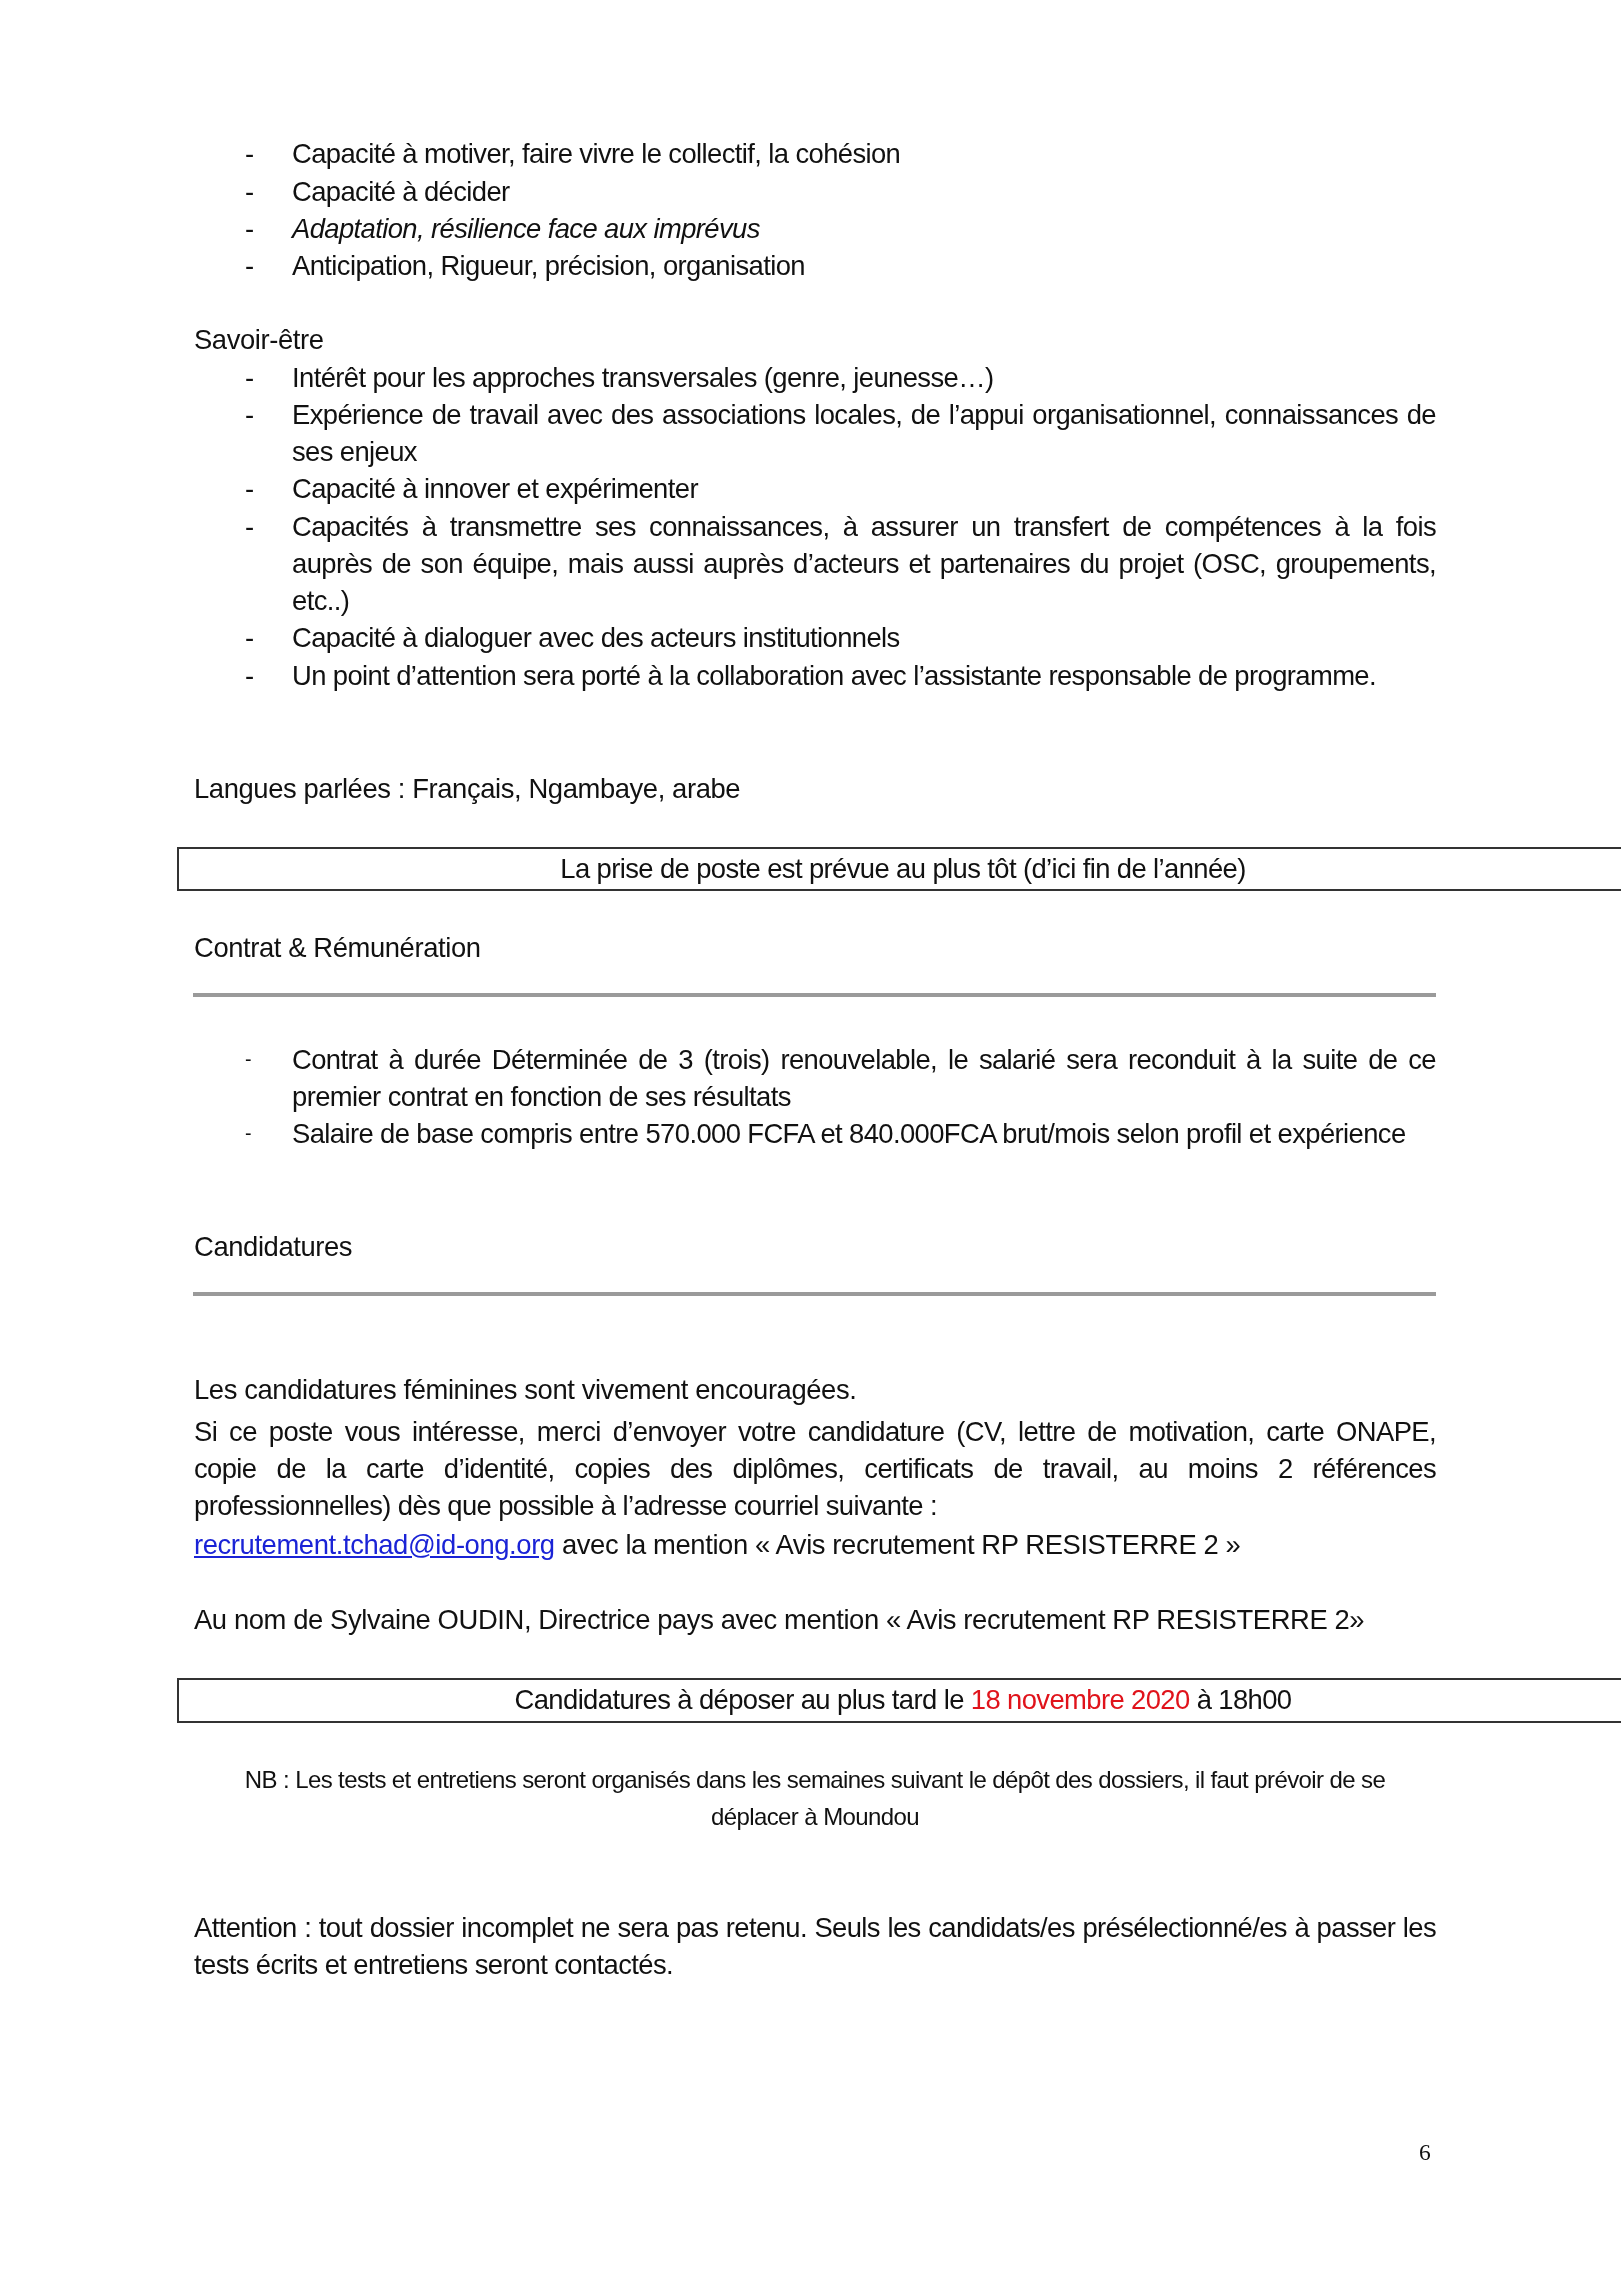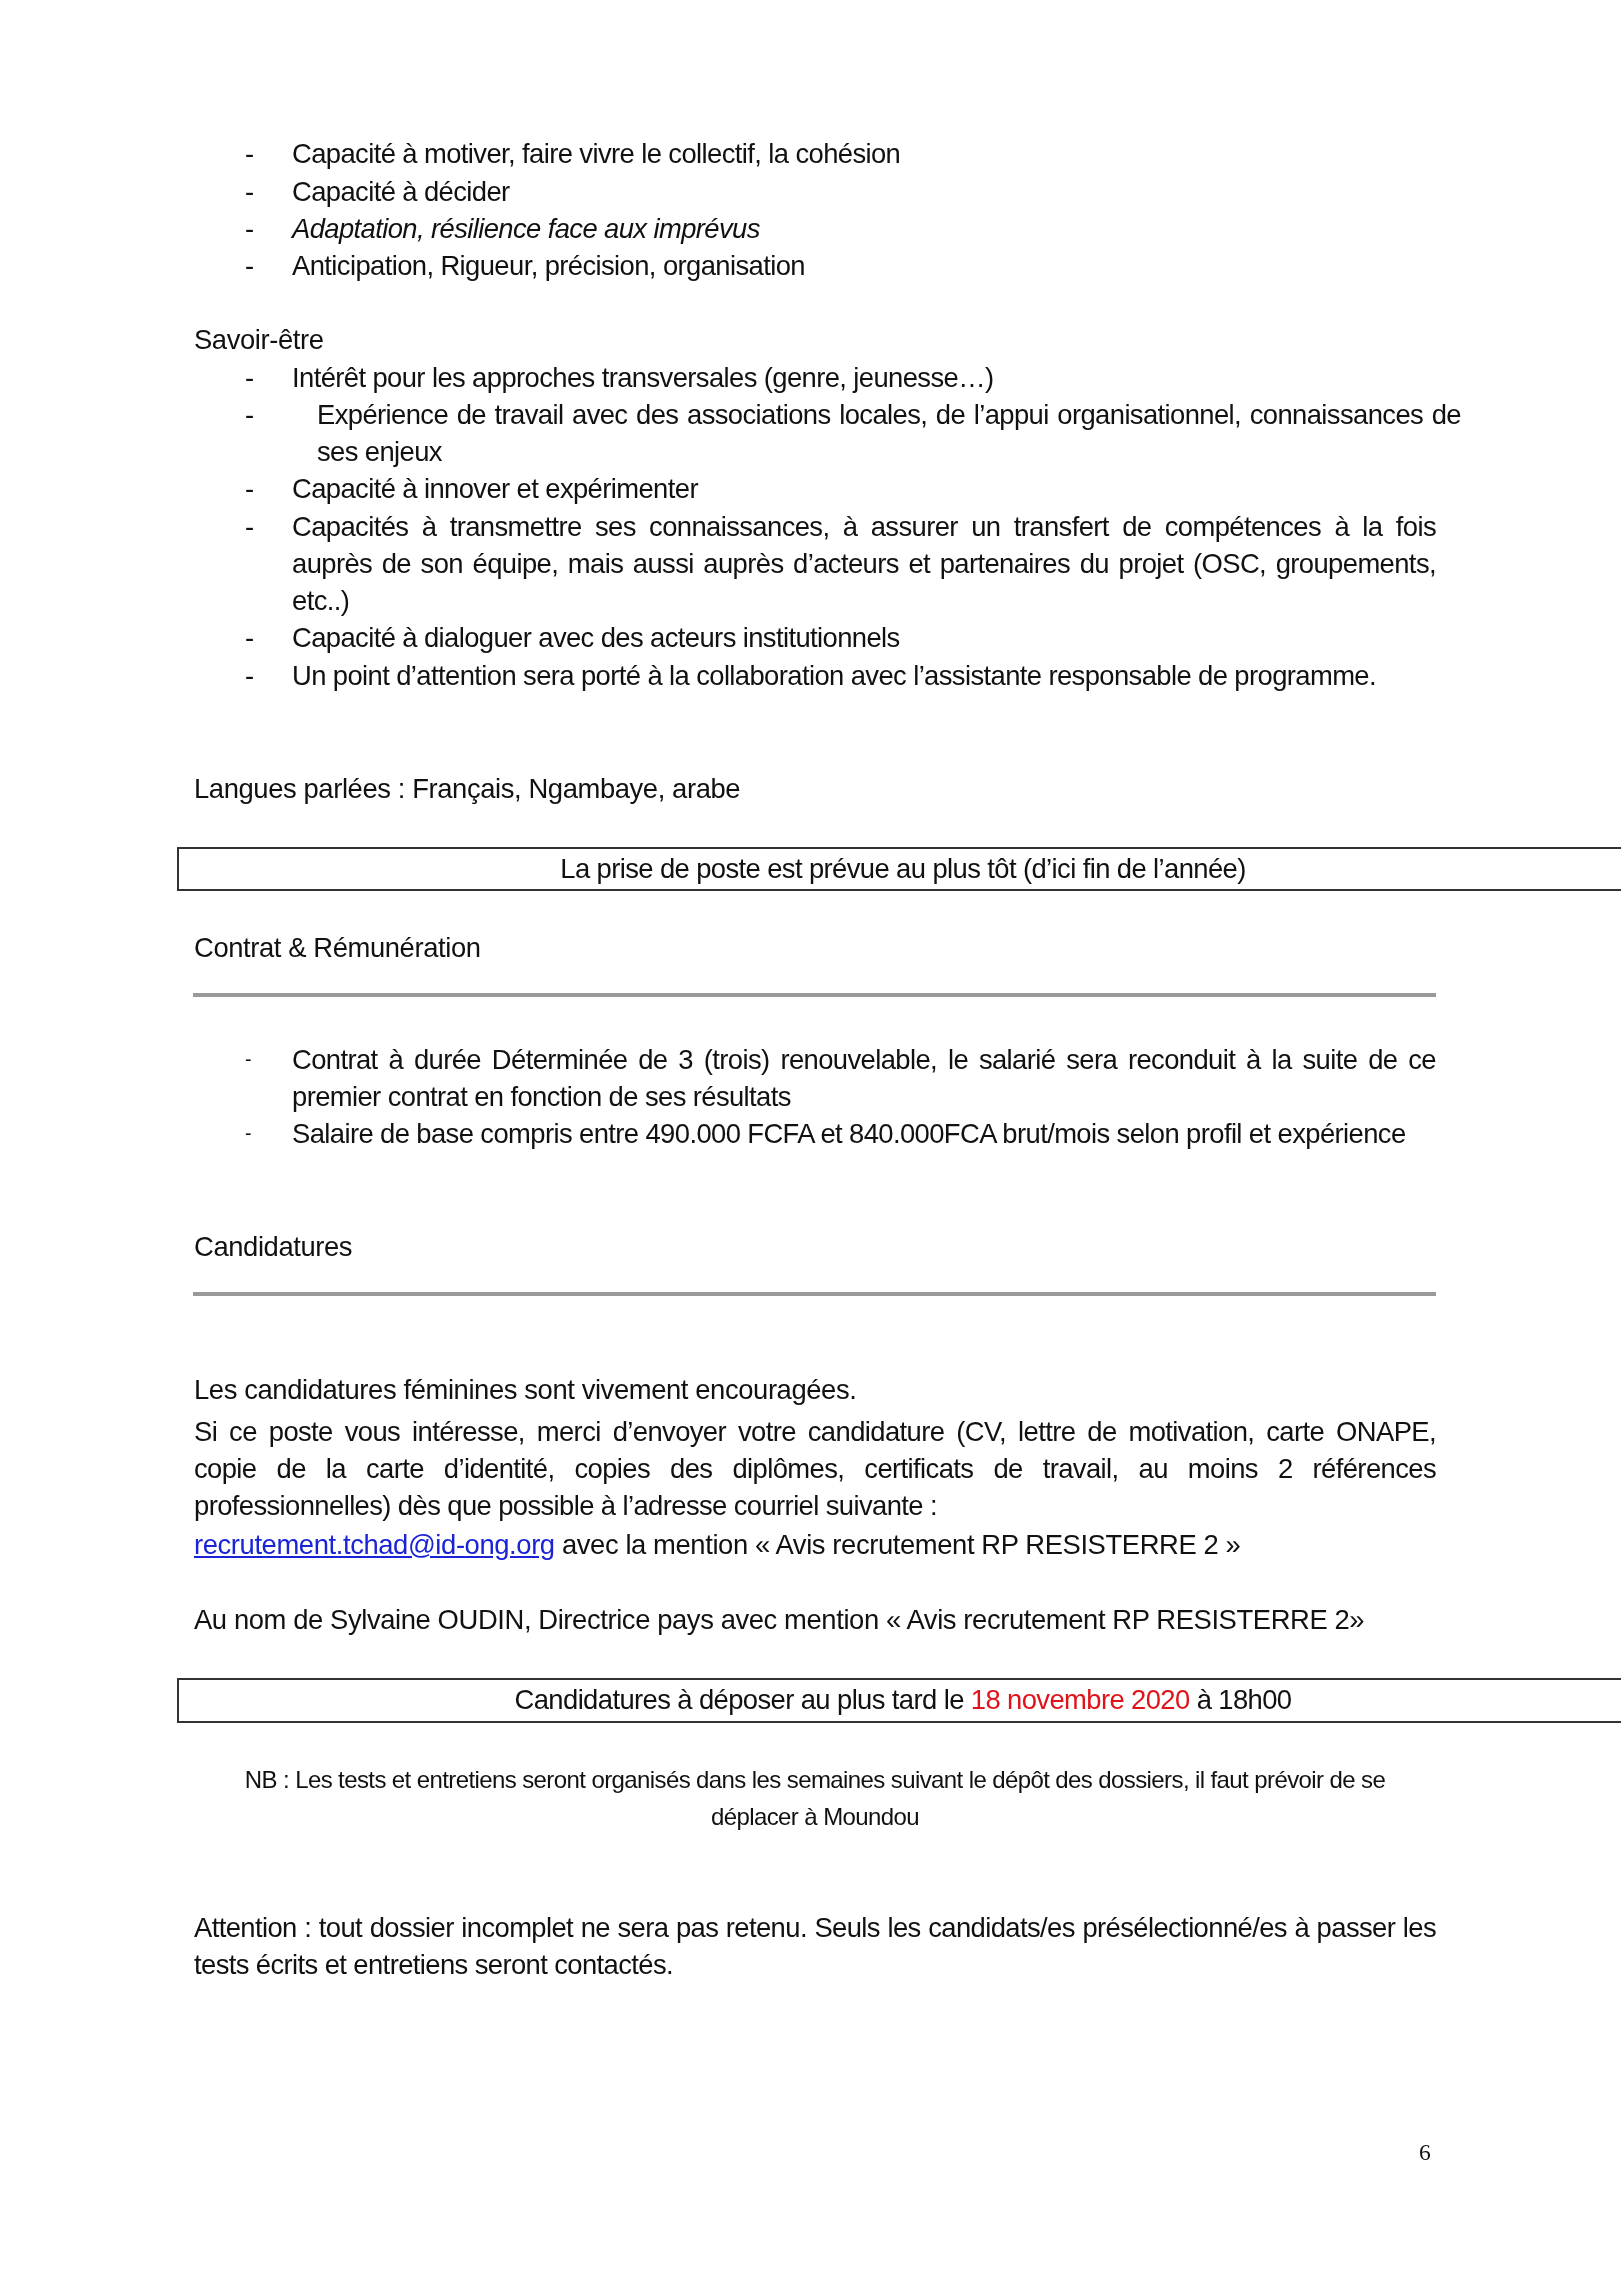--- a/index.html
+++ b/index.html
@@ -36,21 +36,21 @@
     <span class="bullet-text" style="top:210px;font-style:italic;">Adaptation, résilience face aux imprévus</span>
     <span class="bullet-dash" style="left:245px;top:247px;">-</span>
     <span class="bullet-text" style="top:247px;">Anticipation, Rigueur, précision, organisation</span>
   </div>
 
   <div class="heading" style="top:321px;">Savoir-être</div>
   <div>
     <span class="bullet-dash" style="left:245px;top:359px;">-</span>
     <span class="bullet-text" style="top:359px;">Intérêt pour les approches transversales (genre, jeunesse…)</span>
     <span class="bullet-dash" style="left:245px;top:396px;">-</span>
-    <span class="bullet-text" style="top:396px;margin-left:25px;">Expérience de travail avec des associations locales, de l’appui organisationnel, connaissances de ses enjeux</span>
+    <span class="bullet-text" style="top:396px;">Expérience de travail avec des associations locales, de l’appui organisationnel, connaissances de ses enjeux</span>
     <span class="bullet-dash" style="left:245px;top:470px;">-</span>
     <span class="bullet-text" style="top:470px;">Capacité à innover et expérimenter</span>
     <span class="bullet-dash" style="left:245px;top:508px;">-</span>
     <span class="bullet-text" style="top:508px;">Capacités à transmettre ses connaissances, à assurer un transfert de compétences à la fois auprès de son équipe, mais aussi auprès d’acteurs et partenaires du projet (OSC, groupements, etc..)</span>
     <span class="bullet-dash" style="left:245px;top:619px;">-</span>
     <span class="bullet-text" style="top:619px;">Capacité à dialoguer avec des acteurs institutionnels</span>
     <span class="bullet-dash" style="left:245px;top:657px;">-</span>
     <span class="bullet-text" style="top:657px;">Un point d’attention sera porté à la collaboration avec l’assistante responsable de programme.</span>
   </div>
 
@@ -59,21 +59,21 @@
   <div class="box" style="top:847px;height:44px;line-height:39px;">
     <span>La prise de poste est prévue au plus tôt (d’ici fin de l’année)</span>
   </div>
 
   <div class="heading" style="top:929px;">Contrat &amp; Rémunération</div>
   <div class="divider" style="top:993px;"></div>
   <div>
     <span class="bullet-dash" style="left:245px;top:1041px;font-size:19.6px;">-</span>
     <span class="bullet-text" style="top:1041px;">Contrat à durée Déterminée de 3 (trois) renouvelable, le salarié sera reconduit à la suite de ce premier contrat en fonction de ses résultats</span>
     <span class="bullet-dash" style="left:245px;top:1115px;font-size:19.6px;">-</span>
-    <span class="bullet-text" style="top:1115px;">Salaire de base compris entre 490.000 FCFA et 840.000FCA brut/mois selon profil et expérience</span>
+    <span class="bullet-text" style="top:1115px;">Salaire de base compris entre 570.000 FCFA et 840.000FCA brut/mois selon profil et expérience</span>
   </div>
 
   <div class="heading" style="top:1228px;text-align:center;">Candidatures</div>
   <div class="divider" style="top:1292px;"></div>
   <div class="heading" style="top:1371px;">Les candidatures féminines sont vivement encouragées.</div>
   <div class="para" style="top:1377px;">Si ce poste vous intéresse, merci d’envoyer votre candidature (CV, lettre de motivation, carte ONAPE, copie de la carte d’identité, copies des diplômes, certificats de travail, au moins 2 références professionnelles) dès que possible à l’adresse courriel suivante :</div>
   <div class="heading" style="top:1526px;">
     <a class="link">recrutement.tchad@id-ong.org</a><span> avec la mention « Avis recrutement RP RESISTERRE 2 »</span>
   </div>
   <div class="heading" style="top:1601px;">Au nom de Sylvaine OUDIN, Directrice pays avec mention « Avis recrutement RP RESISTERRE 2»</div>

